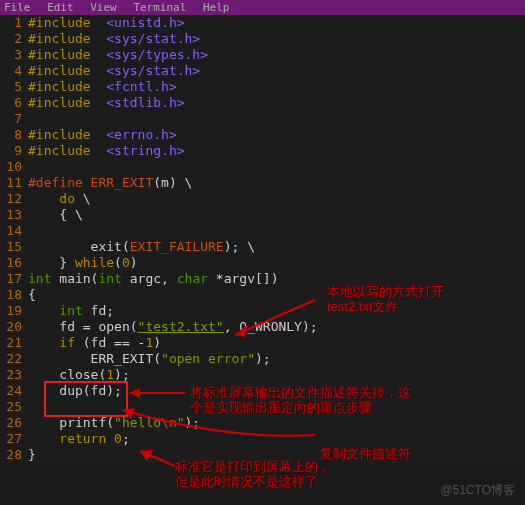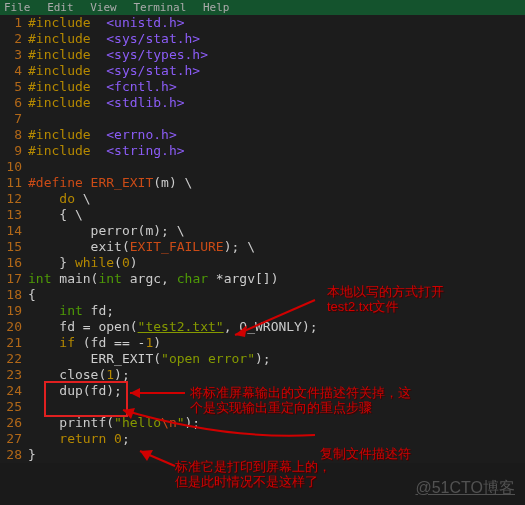--- a/index.html
+++ b/index.html
@@ -7,21 +7,21 @@
     padding: 0;
     background: #1a1a1a;
     font-family: "Consolas", "Monaco", monospace;
     font-size: 13px;
     width: 525px;
     height: 505px;
     overflow: hidden;
     position: relative;
   }
   .menubar {
-    background: #14532d;
+    background: #701a75;
     color: #aaa;
     padding: 1px 4px;
     font-size: 11px;
     height: 13px;
     line-height: 13px;
   }
   .menubar span { margin-right: 10px; }
   .editor {
     background: #1c1c1c;
     position: relative;
@@ -68,24 +68,23 @@
   }
   svg.arrow {
     position: absolute;
     pointer-events: none;
   }
   .watermark {
     position: absolute;
     right: 10px;
     bottom: 6px;
     color: #777;
-    font-size: 16px;
+    font-size: 12px;
     font-family: "Microsoft YaHei", sans-serif;
     opacity: 0.6;
-    text-decoration: underline;
   }
 </style>
 </head>
 <body>
 
 <div class="menubar">
   <span>File</span>
   <span>Edit</span>
   <span>View</span>
   <span>Terminal</span>
@@ -139,21 +138,20 @@
     <div class="line">
       <div class="gutter">12</div>
       <div class="code"><span class="id">    </span><span class="kw">do</span><span class="id"> \</span></div>
     </div>
     <div class="line">
       <div class="gutter">13</div>
       <div class="code"><span class="id">    { \</span></div>
     </div>
     <div class="line">
       <div class="gutter">14</div>
-      <div class="code"><span class="id">        perror(m); \</span></div>
     </div>
     <div class="line">
       <div class="gutter">15</div>
       <div class="code"><span class="id">        exit(</span><span class="pp">EXIT_FAILURE</span><span class="id">); \</span></div>
     </div>
     <div class="line">
       <div class="gutter">16</div>
       <div class="code"><span class="id">    } </span><span class="kw">while</span><span class="id">(</span><span class="num">0</span><span class="id">)</span></div>
     </div>
     <div class="line">

